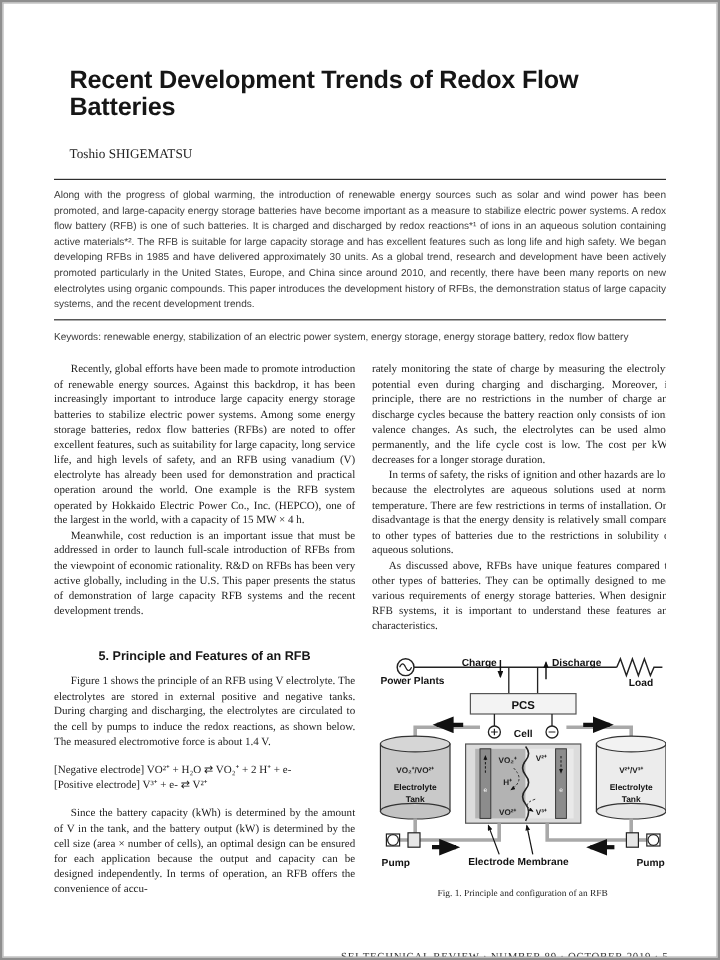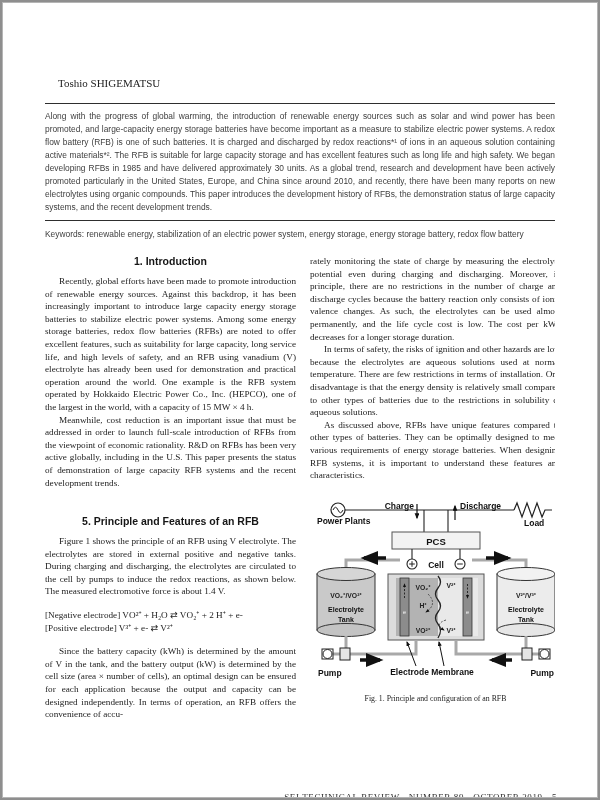--- a/index.html
+++ b/index.html
@@ -69,35 +69,35 @@
   .svgtxt{font-family:"Liberation Sans", sans-serif;font-weight:bold;fill:#111;}
   .svgchem{font-family:"Liberation Sans", sans-serif;font-weight:bold;fill:#222;}
 </style>
 </head>
 <body>
 
 <div class="page">
 
 
   <div class="header">
+    <h1 class="title">Recent Development Trends of Redox Flow Batteries</h1>
     <div class="author">Toshio SHIGEMATSU</div>
   </div>
 
   <hr class="rule">
 
   <div class="abstract">Along with the progress of global warming, the introduction of renewable energy sources such as solar and wind power has been promoted, and large-capacity energy storage batteries have become important as a measure to stabilize electric power systems. A redox flow battery (RFB) is one of such batteries. It is charged and discharged by redox reactions*¹ of ions in an aqueous solution containing active materials*². The RFB is suitable for large capacity storage and has excellent features such as long life and high safety. We began developing RFBs in 1985 and have delivered approximately 30 units. As a global trend, research and development have been actively promoted particularly in the United States, Europe, and China since around 2010, and recently, there have been many reports on new electrolytes using organic compounds. This paper introduces the development history of RFBs, the demonstration status of large capacity systems, and the recent development trends.</div>
 
   <hr class="rule2">
 
   <div class="keywords">Keywords: renewable energy, stabilization of an electric power system, energy storage, energy storage battery, redox flow battery</div>
 
   <div class="columns">
 
     <div class="col">
-      <div class="sec-heading">1. Introduction</div>
       <p>Recently, global efforts have been made to promote introduction of renewable energy sources. Against this backdrop, it has been increasingly important to introduce large capacity energy storage batteries to stabilize electric power systems. Among some energy storage batteries, redox flow batteries (RFBs) are noted to offer excellent features, such as suitability for large capacity, long service life, and high levels of safety, and an RFB using vanadium (V) electrolyte has already been used for demonstration and practical operation around the world. One example is the RFB system operated by Hokkaido Electric Power Co., Inc. (HEPCO), one of the largest in the world, with a capacity of 15 MW × 4 h.</p>
       <p>Meanwhile, cost reduction is an important issue that must be addressed in order to launch full-scale introduction of RFBs from the viewpoint of economic rationality. R&amp;D on RFBs has been very active globally, including in the U.S. This paper presents the status of demonstration of large capacity RFB systems and the recent development trends.</p>
       <div class="sec-heading second">5. Principle and Features of an RFB</div>
       <p>Figure 1 shows the principle of an RFB using V electrolyte. The electrolytes are stored in external positive and negative tanks. During charging and discharging, the electrolytes are circulated to the cell by pumps to induce the redox reactions, as shown below. The measured electromotive force is about 1.4 V.</p>
       <div class="equations">
         <div>[Negative electrode] VO²⁺ + H₂O  ⇄  VO₂⁺ + 2 H⁺ + e-</div>
         <div>[Positive electrode]  V³⁺ + e-  ⇄  V²⁺</div>
       </div>
       <p>Since the battery capacity (kWh) is determined by the amount of V in the tank, and the battery output (kW) is determined by the cell size (area × number of cells), an optimal design can be ensured for each application because the output and capacity can be designed independently. In terms of operation, an RFB offers the convenience of accu-</p>
     </div>

